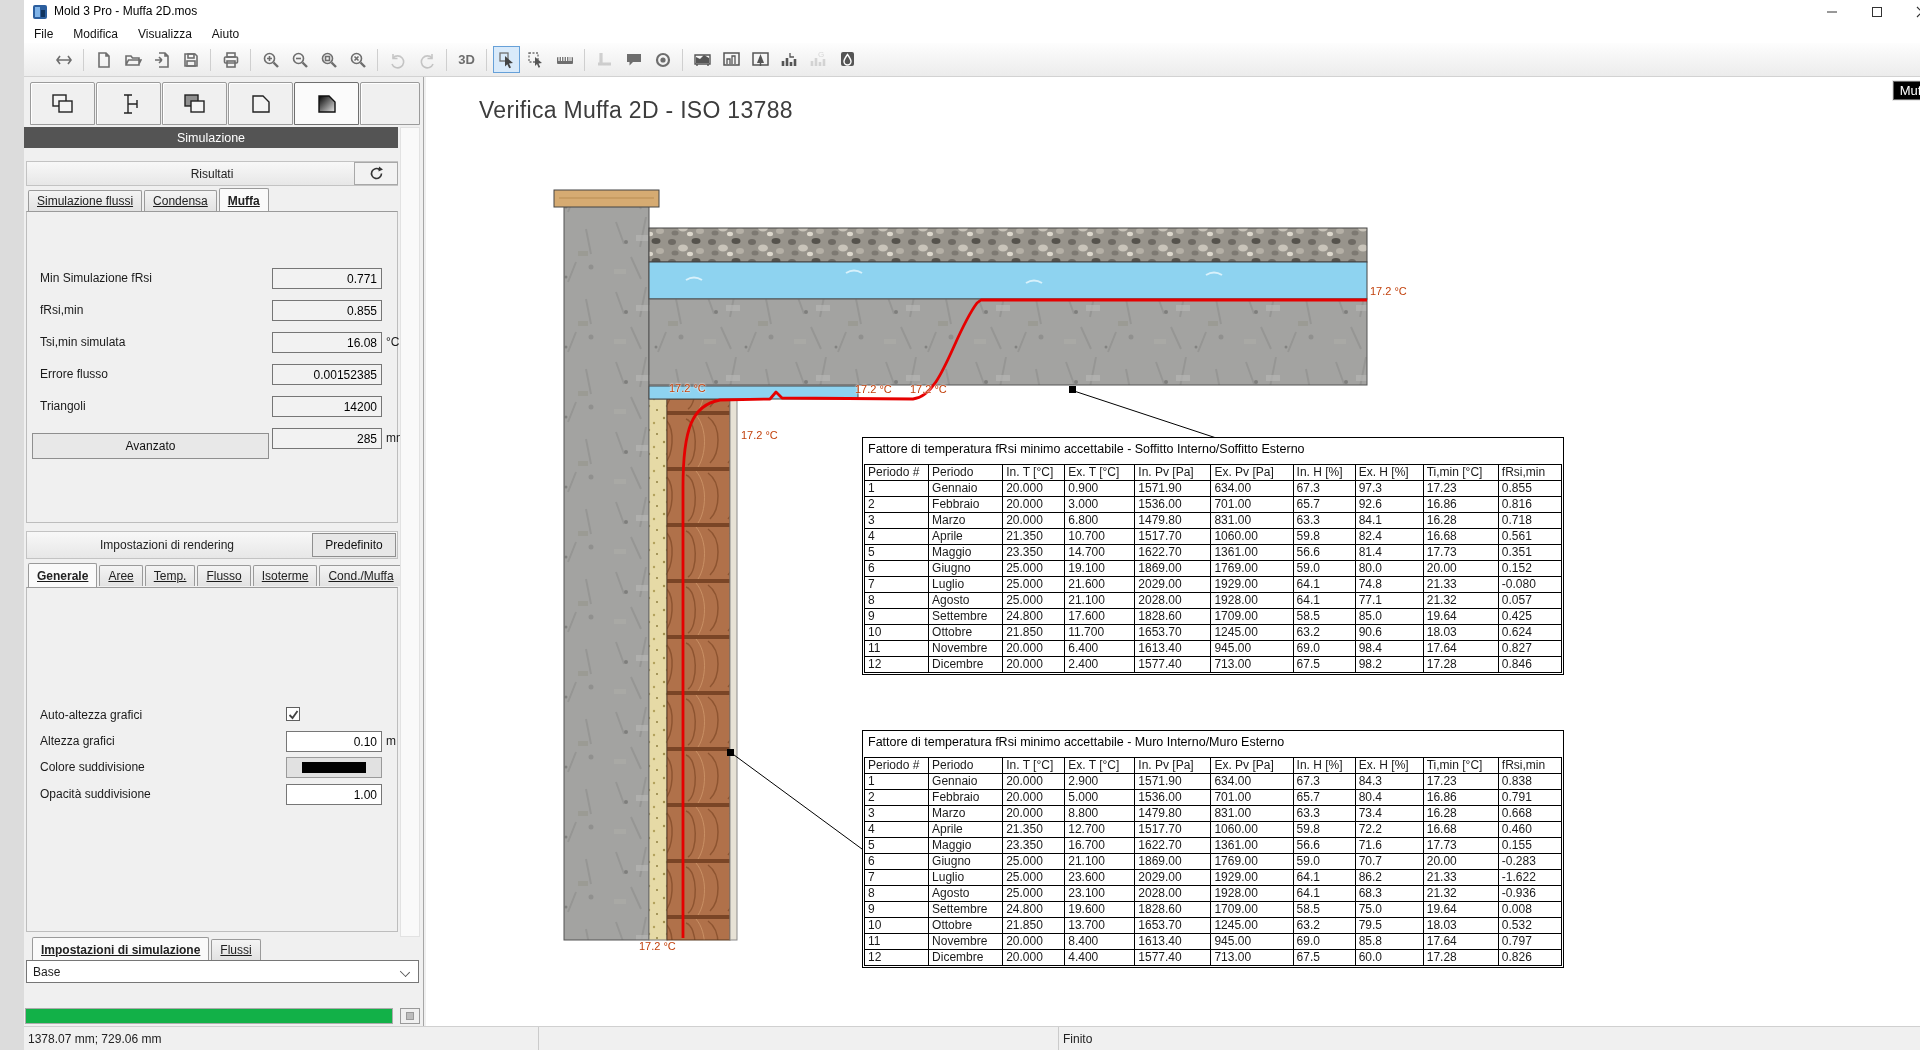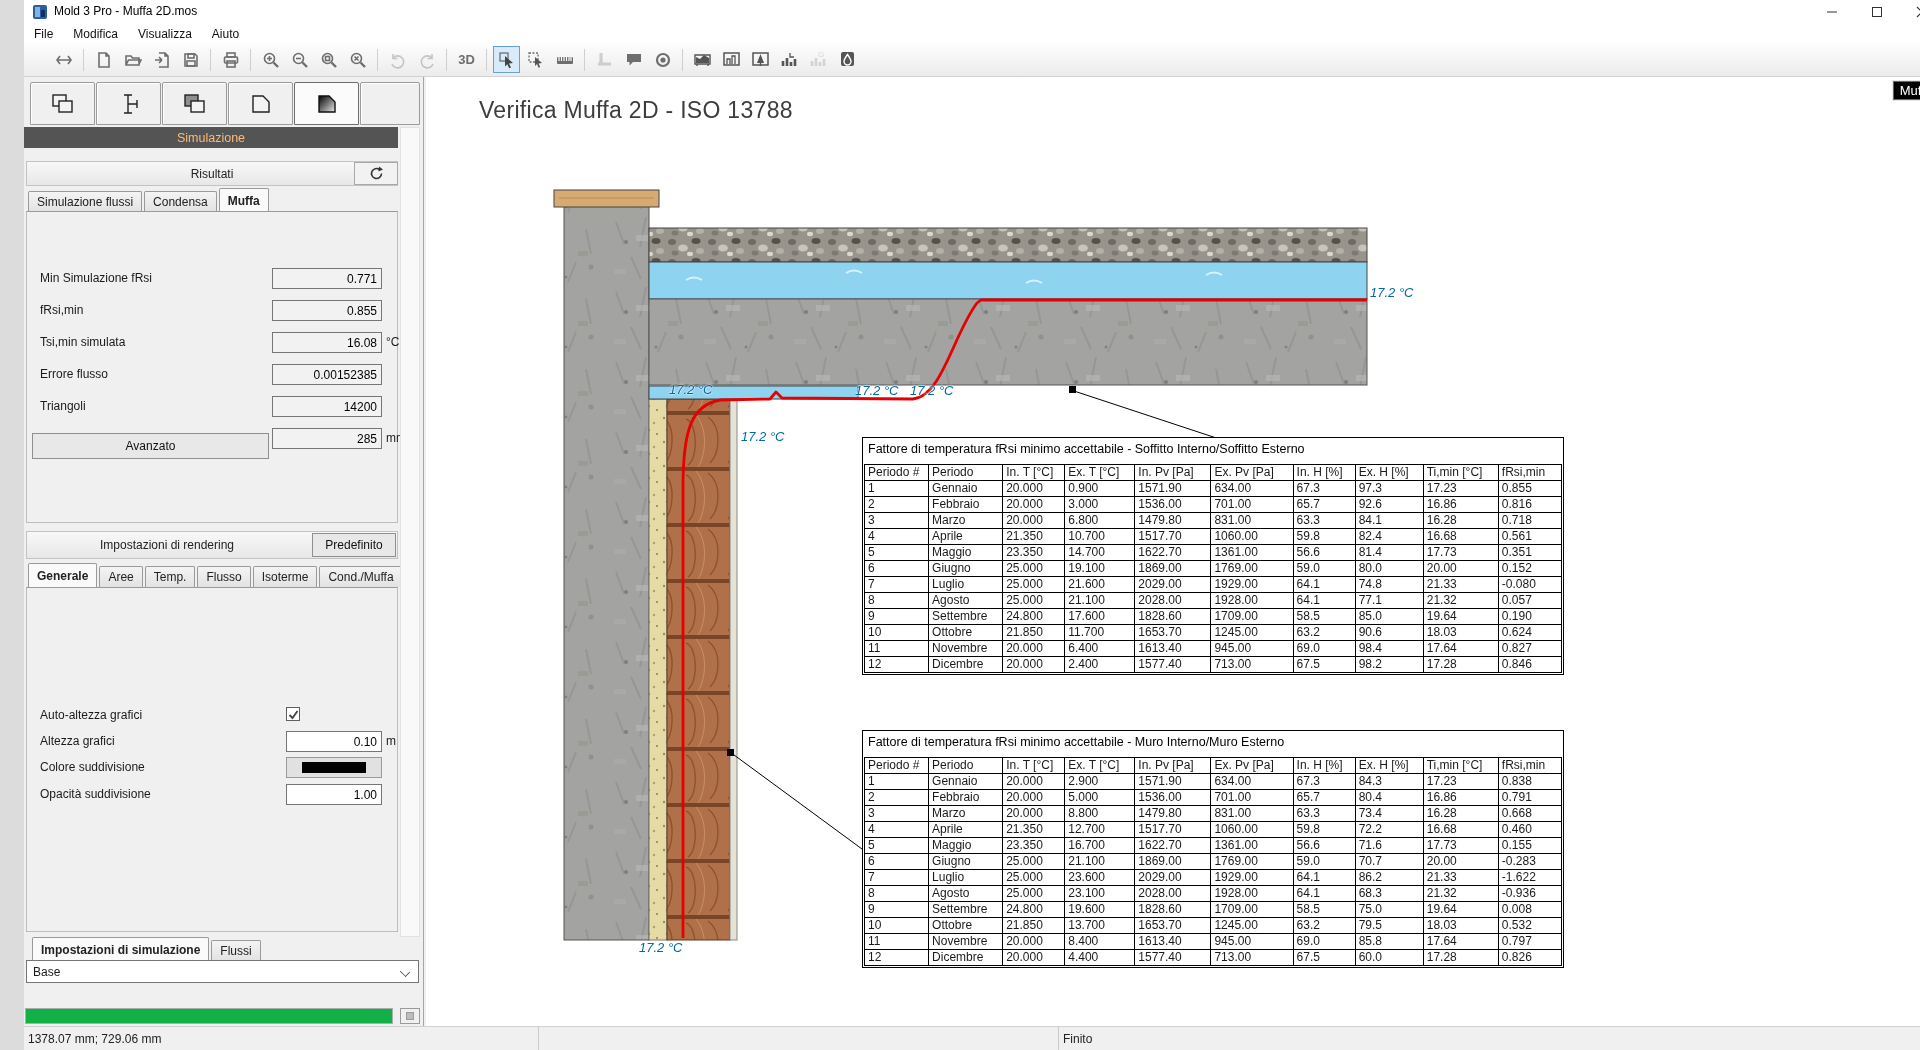--- a/index.html
+++ b/index.html
@@ -19,24 +19,24 @@
   .tbtn.active{background:#d9eafa;border-color:#66a0d8;}
   .tbtn.dis{opacity:.35;}
   .tsep{width:1px;height:22px;background:#cfcfcf;margin:0 5px;}
   .t3d{font-size:13px;font-weight:bold;color:#6e6e6e;}
   .ticon{stroke:#6e6e6e;fill:none;stroke-width:1.6;}
   .ticonf{fill:#6e6e6e;stroke:none;}
   
   #sidebar{position:absolute;left:0;top:77px;width:400px;height:949px;background:#f0f0f0;border-right:1px solid #a6a6a6;}
   .icontab{position:absolute;top:5px;width:65px;height:43px;background:#f0f0f0;border:1px solid #9b9b9b;border-radius:2px 2px 0 0;display:flex;align-items:center;justify-content:center;box-shadow:inset 1px 1px 0 #fff;}
   .icontab.sel{background:#fbfbfb;border-color:#6f6f6f;box-shadow:none;}
-  .panelhdr{position:absolute;left:0;top:50px;width:374px;height:21px;background:#545454;color:#fdba74;font-size:12.5px;display:flex;align-items:center;justify-content:center;}
+  .panelhdr{position:absolute;left:0;top:50px;width:374px;height:21px;background:#545454;color:#ffffff;font-size:12.5px;display:flex;align-items:center;justify-content:center;}
   .groupbar{position:absolute;left:2px;width:372px;background:linear-gradient(#f8f8f8,#e7e7e7);border:1px solid #c3c3c3;display:flex;align-items:center;justify-content:center;font-size:12px;color:#222;}
   .minibtn{position:absolute;background:#f2f2f2;border:1px solid #a8a8a8;display:flex;align-items:center;justify-content:center;font-size:12px;}
-  .tabrow{position:absolute;display:flex;align-items:flex-end;}
+  .tabrow{position:absolute;display:flex;align-items:center;text-decoration:underline;}
   .tab{height:21px;display:flex;align-items:center;padding:0 8px;background:linear-gradient(#f4f4f4,#e2e2e2);border:1px solid #9a9a9a;border-bottom:none;border-radius:2px 2px 0 0;margin-right:2px;font-size:12px;color:#222;}
   .tab.sel{height:24px;background:#fafafa;font-weight:bold;}
   .contentbox{position:absolute;left:2px;width:372px;border:1px solid #bdbdbd;border-top:1px solid #9a9a9a;background:#f0f0f0;}
   .frow{position:absolute;left:0;width:374px;height:22px;}
   .frow .lbl{position:absolute;left:16px;top:3px;font-size:12px;}
   .valbox{position:absolute;left:248px;top:0;width:110px;height:21px;border:1px solid #767676;background:#f2f2f2;text-align:right;padding:0 4px;font-size:12px;color:#000;}
   .valbox.white{left:262px;width:96px;background:#fff;}
   .unit{position:absolute;left:362px;top:3px;font-size:12px;}
   .pushbtn{position:absolute;background:#e8e8e8;border:1px solid #8f8f8f;display:flex;align-items:center;justify-content:center;font-size:12px;color:#111;}
   .chk{position:absolute;left:262px;top:2px;width:14px;height:14px;background:#fff;border:1px solid #5f5f5f;display:flex;align-items:center;justify-content:center;}
@@ -47,21 +47,21 @@
   #progress{position:absolute;left:1px;top:931px;width:368px;height:16px;border:1px solid #acacac;background:#e6e6e6;}
   #progress .fill{height:100%;background:#12B148;}
   #progbtn{position:absolute;left:376px;top:931px;width:20px;height:16px;background:#f0f0f0;border:1px solid #9a9a9a;display:flex;align-items:center;justify-content:center;}
   #progbtn .sq{width:8px;height:8px;background:#bdbdbd;border:1px solid #9a9a9a;}
   #scrollstrip{position:absolute;left:376px;top:50px;width:20px;height:810px;background:#f9f9f9;border:1px solid #e2e2e2;}
   
   #canvas{position:absolute;left:402px;top:77px;width:1518px;height:949px;background:#ffffff;}
   #canvasTitle{position:absolute;left:53px;top:20px;font-size:23px;color:#3d3d3d;letter-spacing:.3px;}
   #modeLabel{position:absolute;right:5px;top:4px;background:#000;color:#fff;font-size:13px;padding:1px 6px;border:1px solid #666;outline:1px solid #e8e8e8;}
   #drawing{position:absolute;left:0;top:0;}
-  .tlabel{position:absolute;font-size:13px;color:#0369a1;white-space:nowrap;text-shadow:0 0 2px #fff,0 0 2px #fff;font-style:italic;}
+  .tlabel{position:absolute;font-size:11px;color:#c2410c;white-space:nowrap;text-shadow:0 0 2px #fff,0 0 2px #fff;}
   .dtable{position:absolute;width:702px;background:#fff;border:1px solid #000;}
   .dt-title{padding:4px 5px 8px 5px;font-size:12.5px;color:#000;}
   .dtable table{border-collapse:collapse;table-layout:fixed;width:698px;margin:0 1px 1px 1px;}
   .dtable th,.dtable td{border:1px solid #000;font-size:12px;font-weight:normal;text-align:left;padding:0 3px;height:16px;line-height:15px;overflow:hidden;white-space:nowrap;}
   
   #statusbar{position:absolute;left:0;top:1026px;width:1920px;height:24px;background:#f0f0f0;border-top:1px solid #d0d0d0;display:flex;align-items:center;font-size:12px;color:#222;}
   .sseg{height:100%;display:flex;align-items:center;padding:0 4px;border-right:1px solid #cbcbcb;}
 </style>
 </head>
 <body>
@@ -597,21 +597,21 @@
             <tr>
               <td>9</td>
               <td>Settembre</td>
               <td>24.800</td>
               <td>17.600</td>
               <td>1828.60</td>
               <td>1709.00</td>
               <td>58.5</td>
               <td>85.0</td>
               <td>19.64</td>
-              <td>0.190</td>
+              <td>0.425</td>
             </tr>
             <tr>
               <td>10</td>
               <td>Ottobre</td>
               <td>21.850</td>
               <td>11.700</td>
               <td>1653.70</td>
               <td>1245.00</td>
               <td>63.2</td>
               <td>90.6</td>

